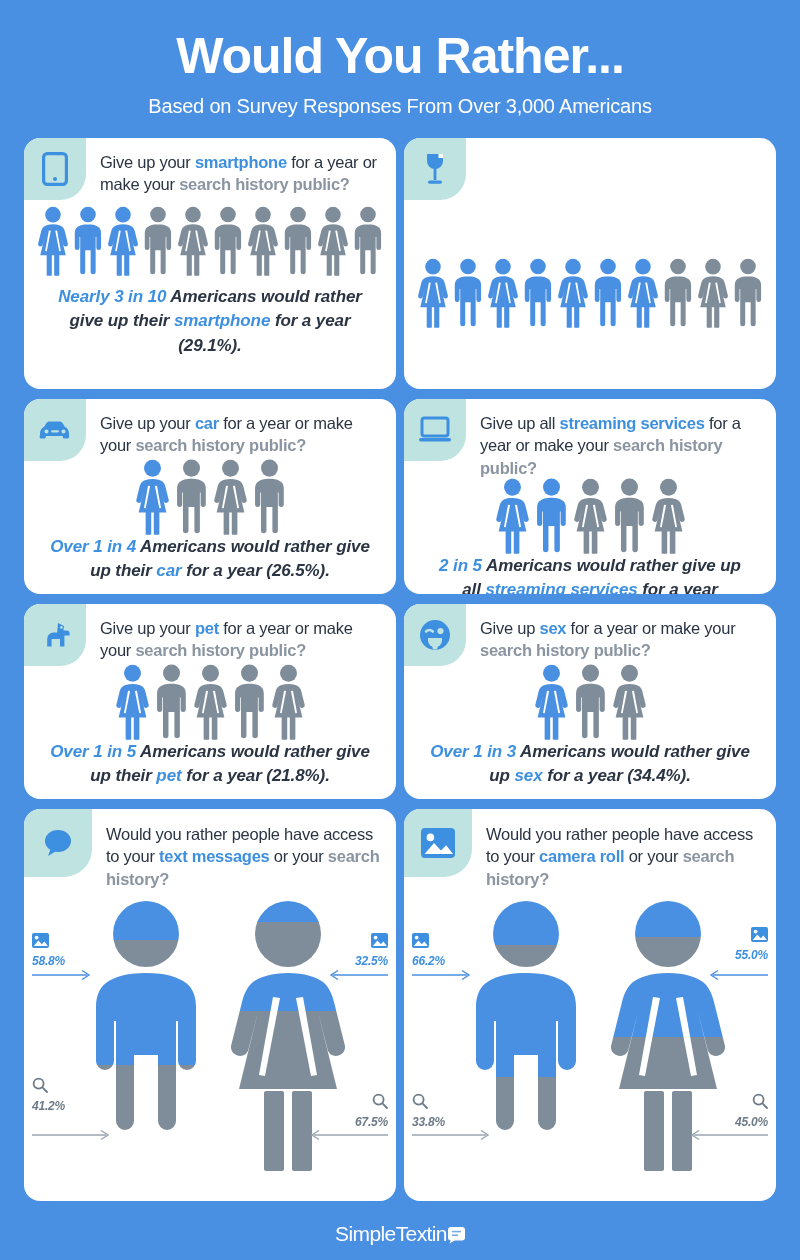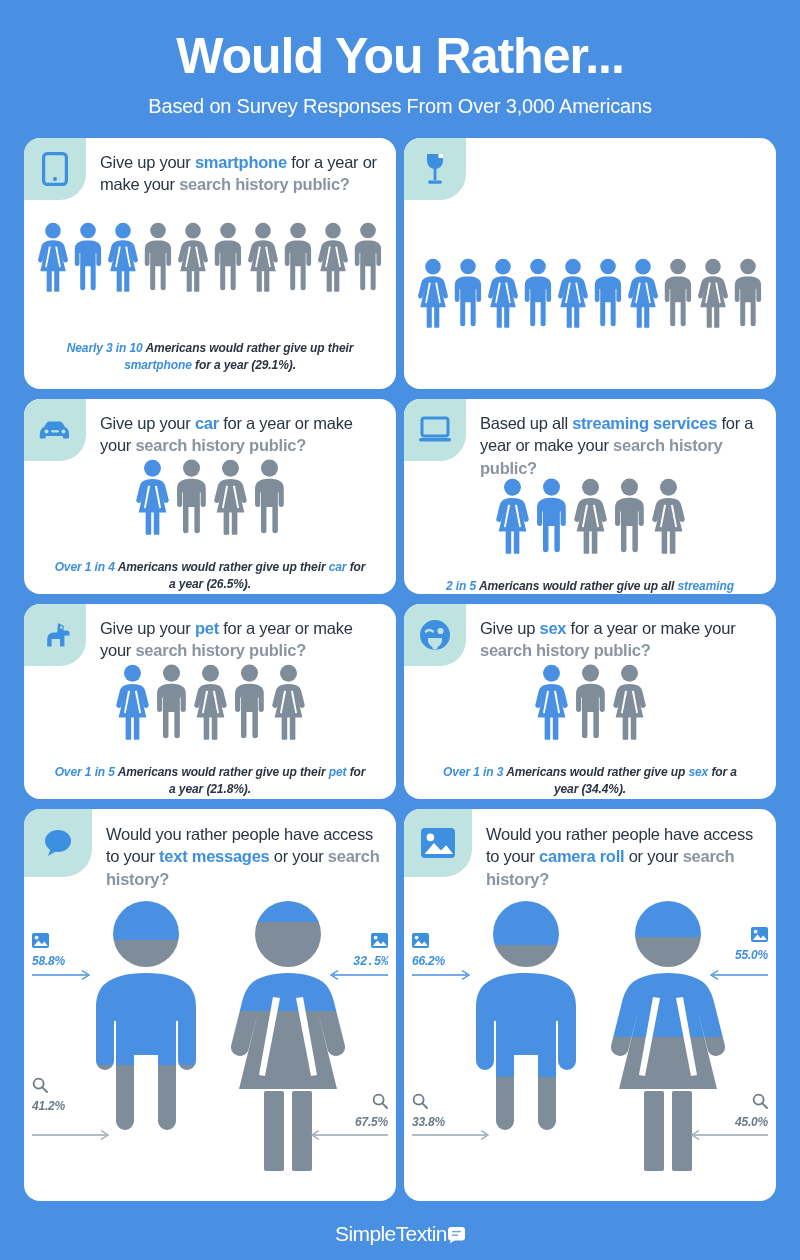--- a/index.html
+++ b/index.html
@@ -81,28 +81,27 @@
     justify-content: center;
     gap: 3px;
     margin-top: -2px;
   }
   .people.wide { gap: 2px; }
   .people svg { display: block; }
 
   
   .caption {
     text-align: center;
-    font-size: 12px;
+    font-size: 17px;
     font-style: italic;
     font-weight: bold;
     color: #2b3443;
     line-height: 1.45;
-    padding: 0 26px 14px 26px;
+    padding: 0 26px 30px 26px;
     letter-spacing: -0.1px;
-    margin-top: 24px;
   }
   .cap-blue { color: #3d8fe0; }
 
   
   .bigstage {
     flex: 1 1 auto;
     position: relative;
   }
   .fig { position: absolute; }
   .stat {
@@ -345,21 +344,21 @@
 
     <div class="card r2">
       <div class="card-head">
         <div class="badge">
           <svg width="34" height="28" viewBox="0 0 34 28">
             <rect x="4" y="2" width="26" height="18" rx="2.4" fill="none" stroke="#3d8fe0" stroke-width="3"></rect>
             <rect x="1" y="22" width="32" height="3.4" rx="1.7" fill="#3d8fe0"></rect>
           </svg>
         </div>
         <div class="qtext">
-          <span>Based up all </span><span class="hl-blue">streaming services</span><span> for a year or make your </span><span class="hl-gray">search history public?</span>
+          <span>Give up all </span><span class="hl-blue">streaming services</span><span> for a year or make your </span><span class="hl-gray">search history public?</span>
         </div>
       </div>
       <div class="people">
           <svg width="37" height="76" viewBox="0 0 49 100">
             <circle cx="24.5" cy="12" r="11.2" fill="#4a90e2"></circle>
             <path d="M24.5 26 c-6.4 0-10.6 1.5-13.2 3.4 c-2.3 1.8-3.4 4.6-4.1 7.6 l-4.2 17 a3.4 3.4 0 0 0 6.5 1.8 l3.8-14.8 l-7.2 29.6 h36.8 l-7.2-29.6 l3.8 14.8 a3.4 3.4 0 0 0 6.5-1.8 l-4.2-17 c-0.7-3-1.8-5.8-4.1-7.6 c-2.6-1.9-6.8-3.4-13.2-3.4 z" fill="#4a90e2"></path>
             <rect x="15.4" y="70" width="7.4" height="30" rx="0.9" fill="#4a90e2"></rect>
             <rect x="26.2" y="70" width="7.4" height="30" rx="0.9" fill="#4a90e2"></rect>
             <path d="M18.6 35 l-5.4 29.5 l2.3 0.4 l5.8-29.5 z" fill="#ffffff"></path>
             <path d="M30.4 35 l5.4 29.5 l-2.3 0.4 l-5.8-29.5 z" fill="#ffffff"></path>
@@ -558,21 +557,21 @@
                 <line x1="10.4" y1="10.4" x2="15" y2="15" stroke="#6d7a87" stroke-width="1.8" stroke-linecap="round"></line>
               </svg>
           </span>
           <span class="pct">41.2%</span>
         </div>
         <svg class="arrow" style="left:8px; top:238px;" width="80" height="12" viewBox="0 0 80 12">
           <line x1="0" y1="6" x2="74" y2="6" stroke="#9aa6b1" stroke-width="1.4"></line>
           <polyline points="69,1.5 76,6 69,10.5" fill="none" stroke="#9aa6b1" stroke-width="1.4"></polyline>
         </svg>
 
-        <div class="stat blue" style="right:8px; top:42px; text-align:left;font-family:Liberation Mono, monospace;">
+        <div class="stat blue" style="right:8px; top:42px; text-align:left;">
           <span class="ic" style="margin-left:auto; width:17px;">
             <svg width="17" height="15" viewBox="0 0 17 15">
                 <rect x="0" y="0" width="17" height="15" rx="2" fill="#3d8fe0"></rect>
                 <circle cx="4.6" cy="4.6" r="1.9" fill="#ffffff"></circle>
                 <path d="M1.8 13 l4.6-5.4 l3.4 3.6 l2.6-2.6 l3.4 4.4 z" fill="#ffffff"></path>
               </svg>
           </span>
           <span class="pct">32.5%</span>
         </div>
         <svg class="arrow" style="right:8px; top:78px;" width="60" height="12" viewBox="0 0 60 12">

